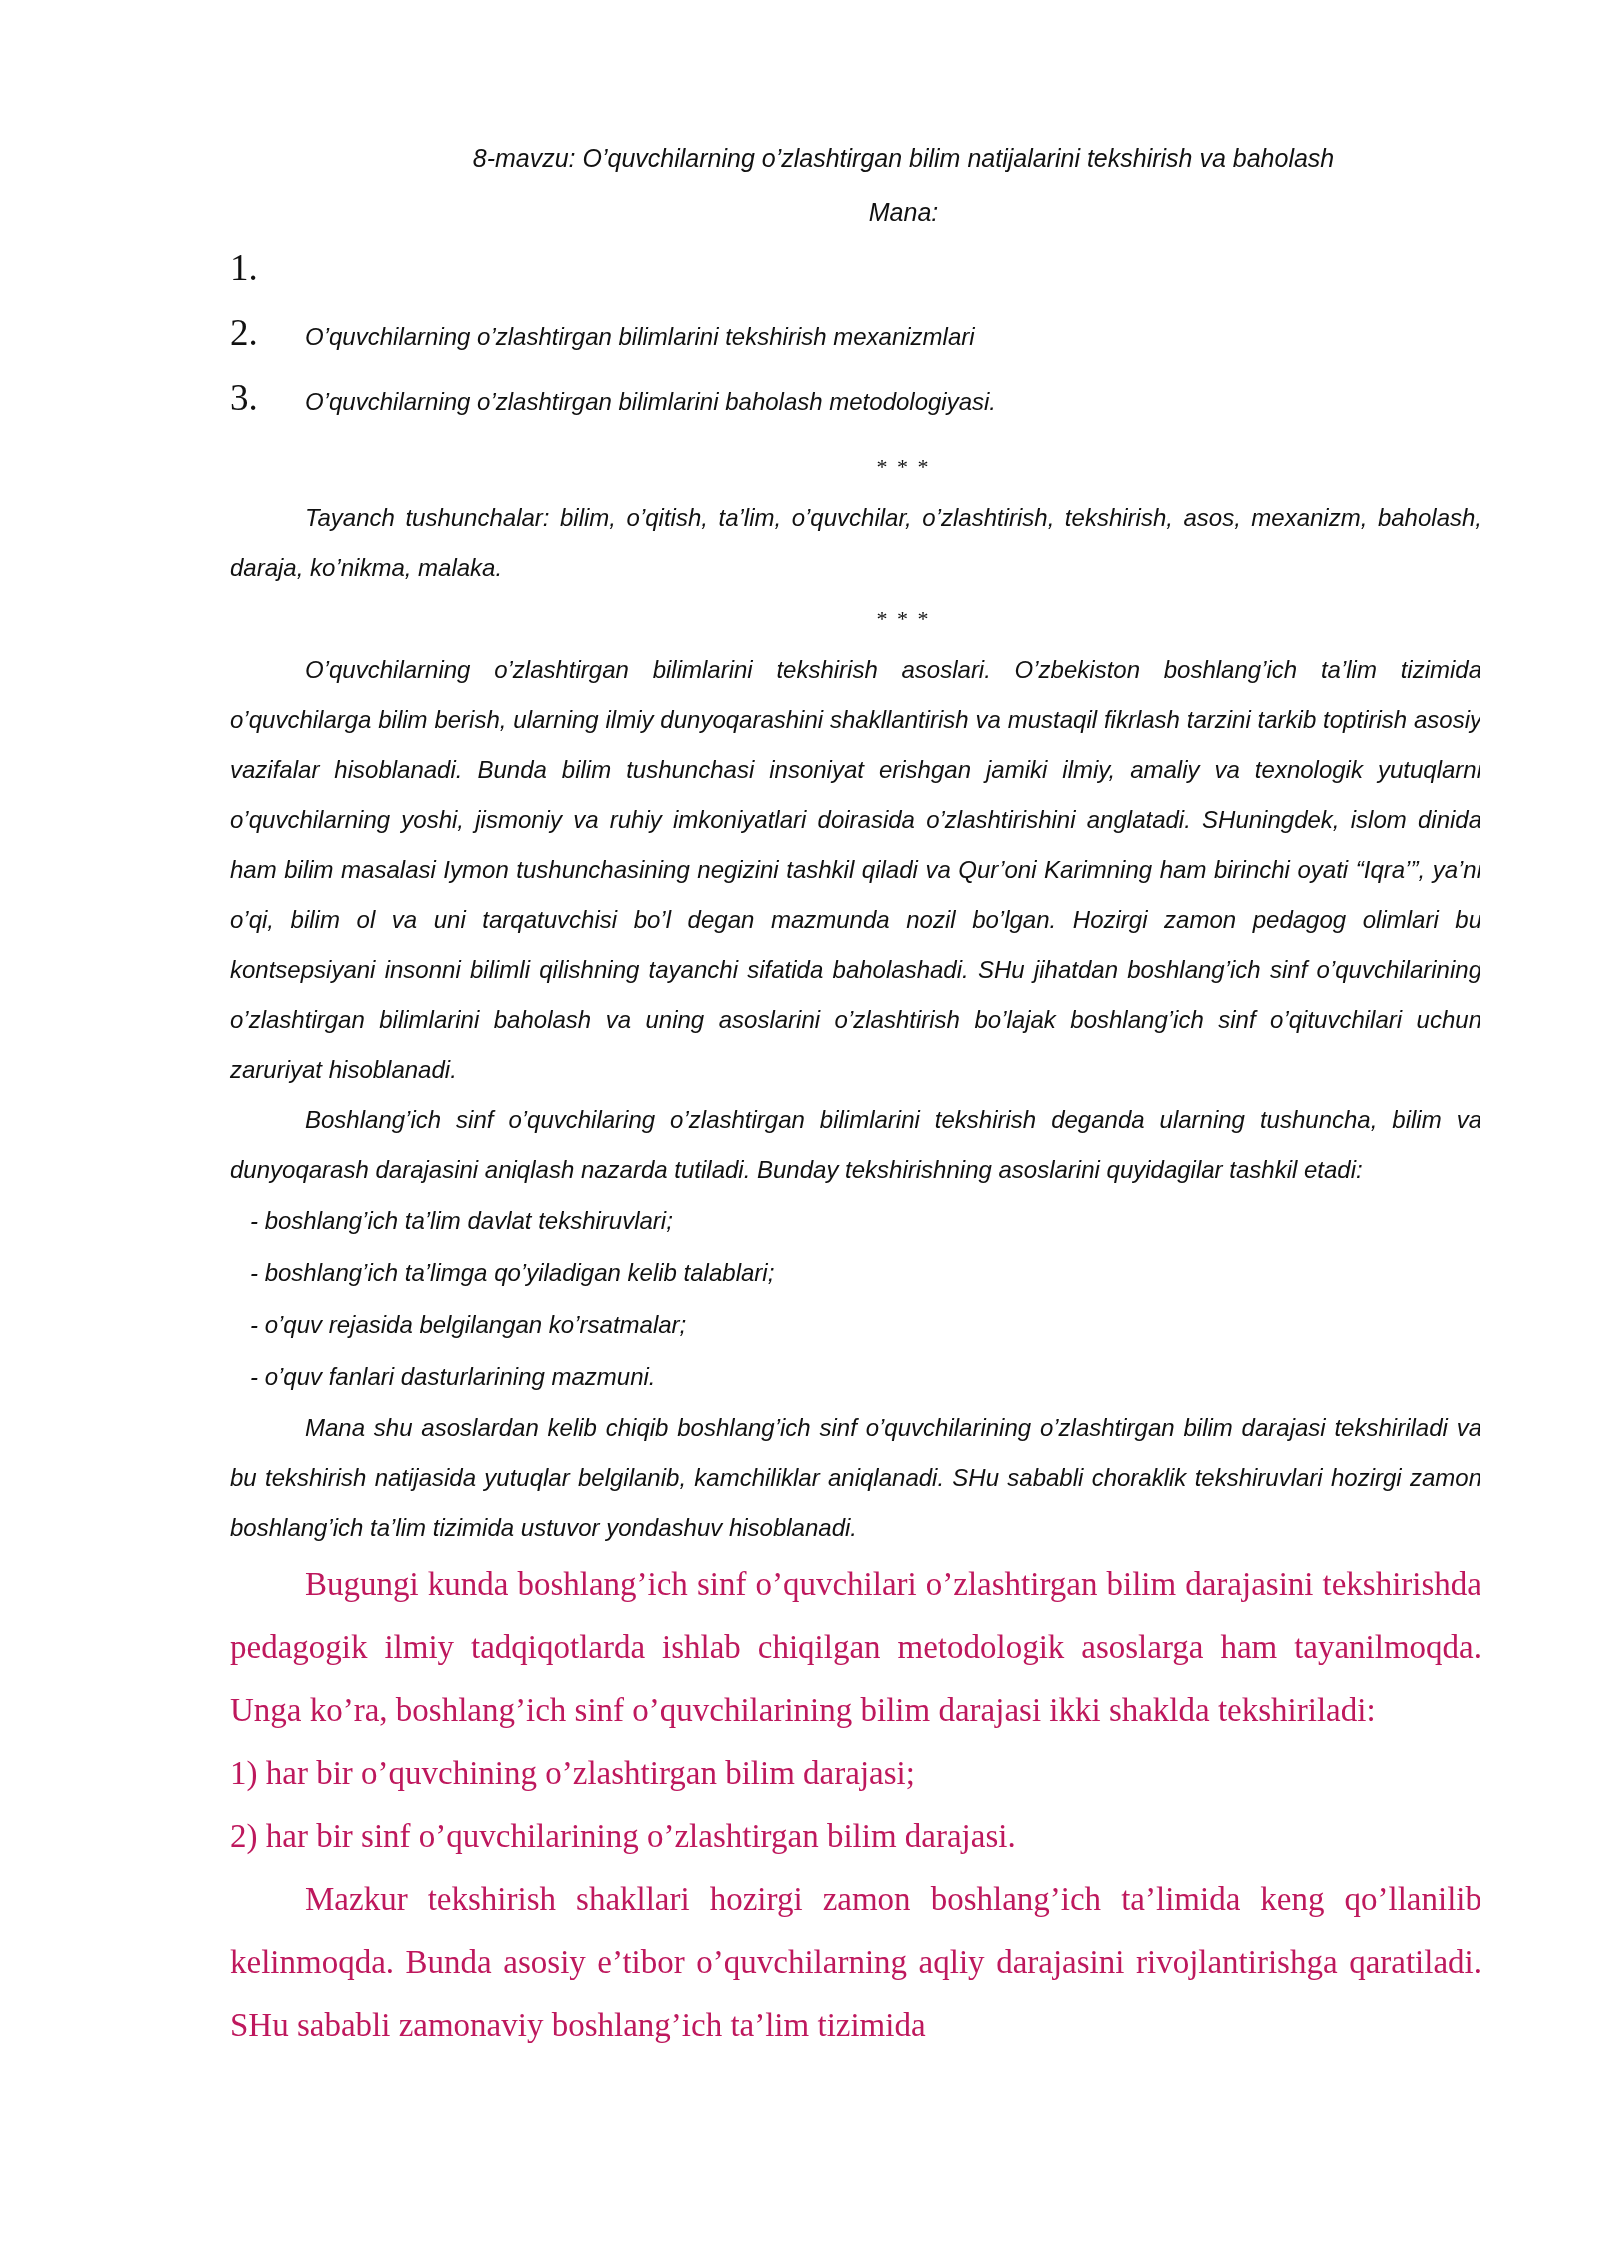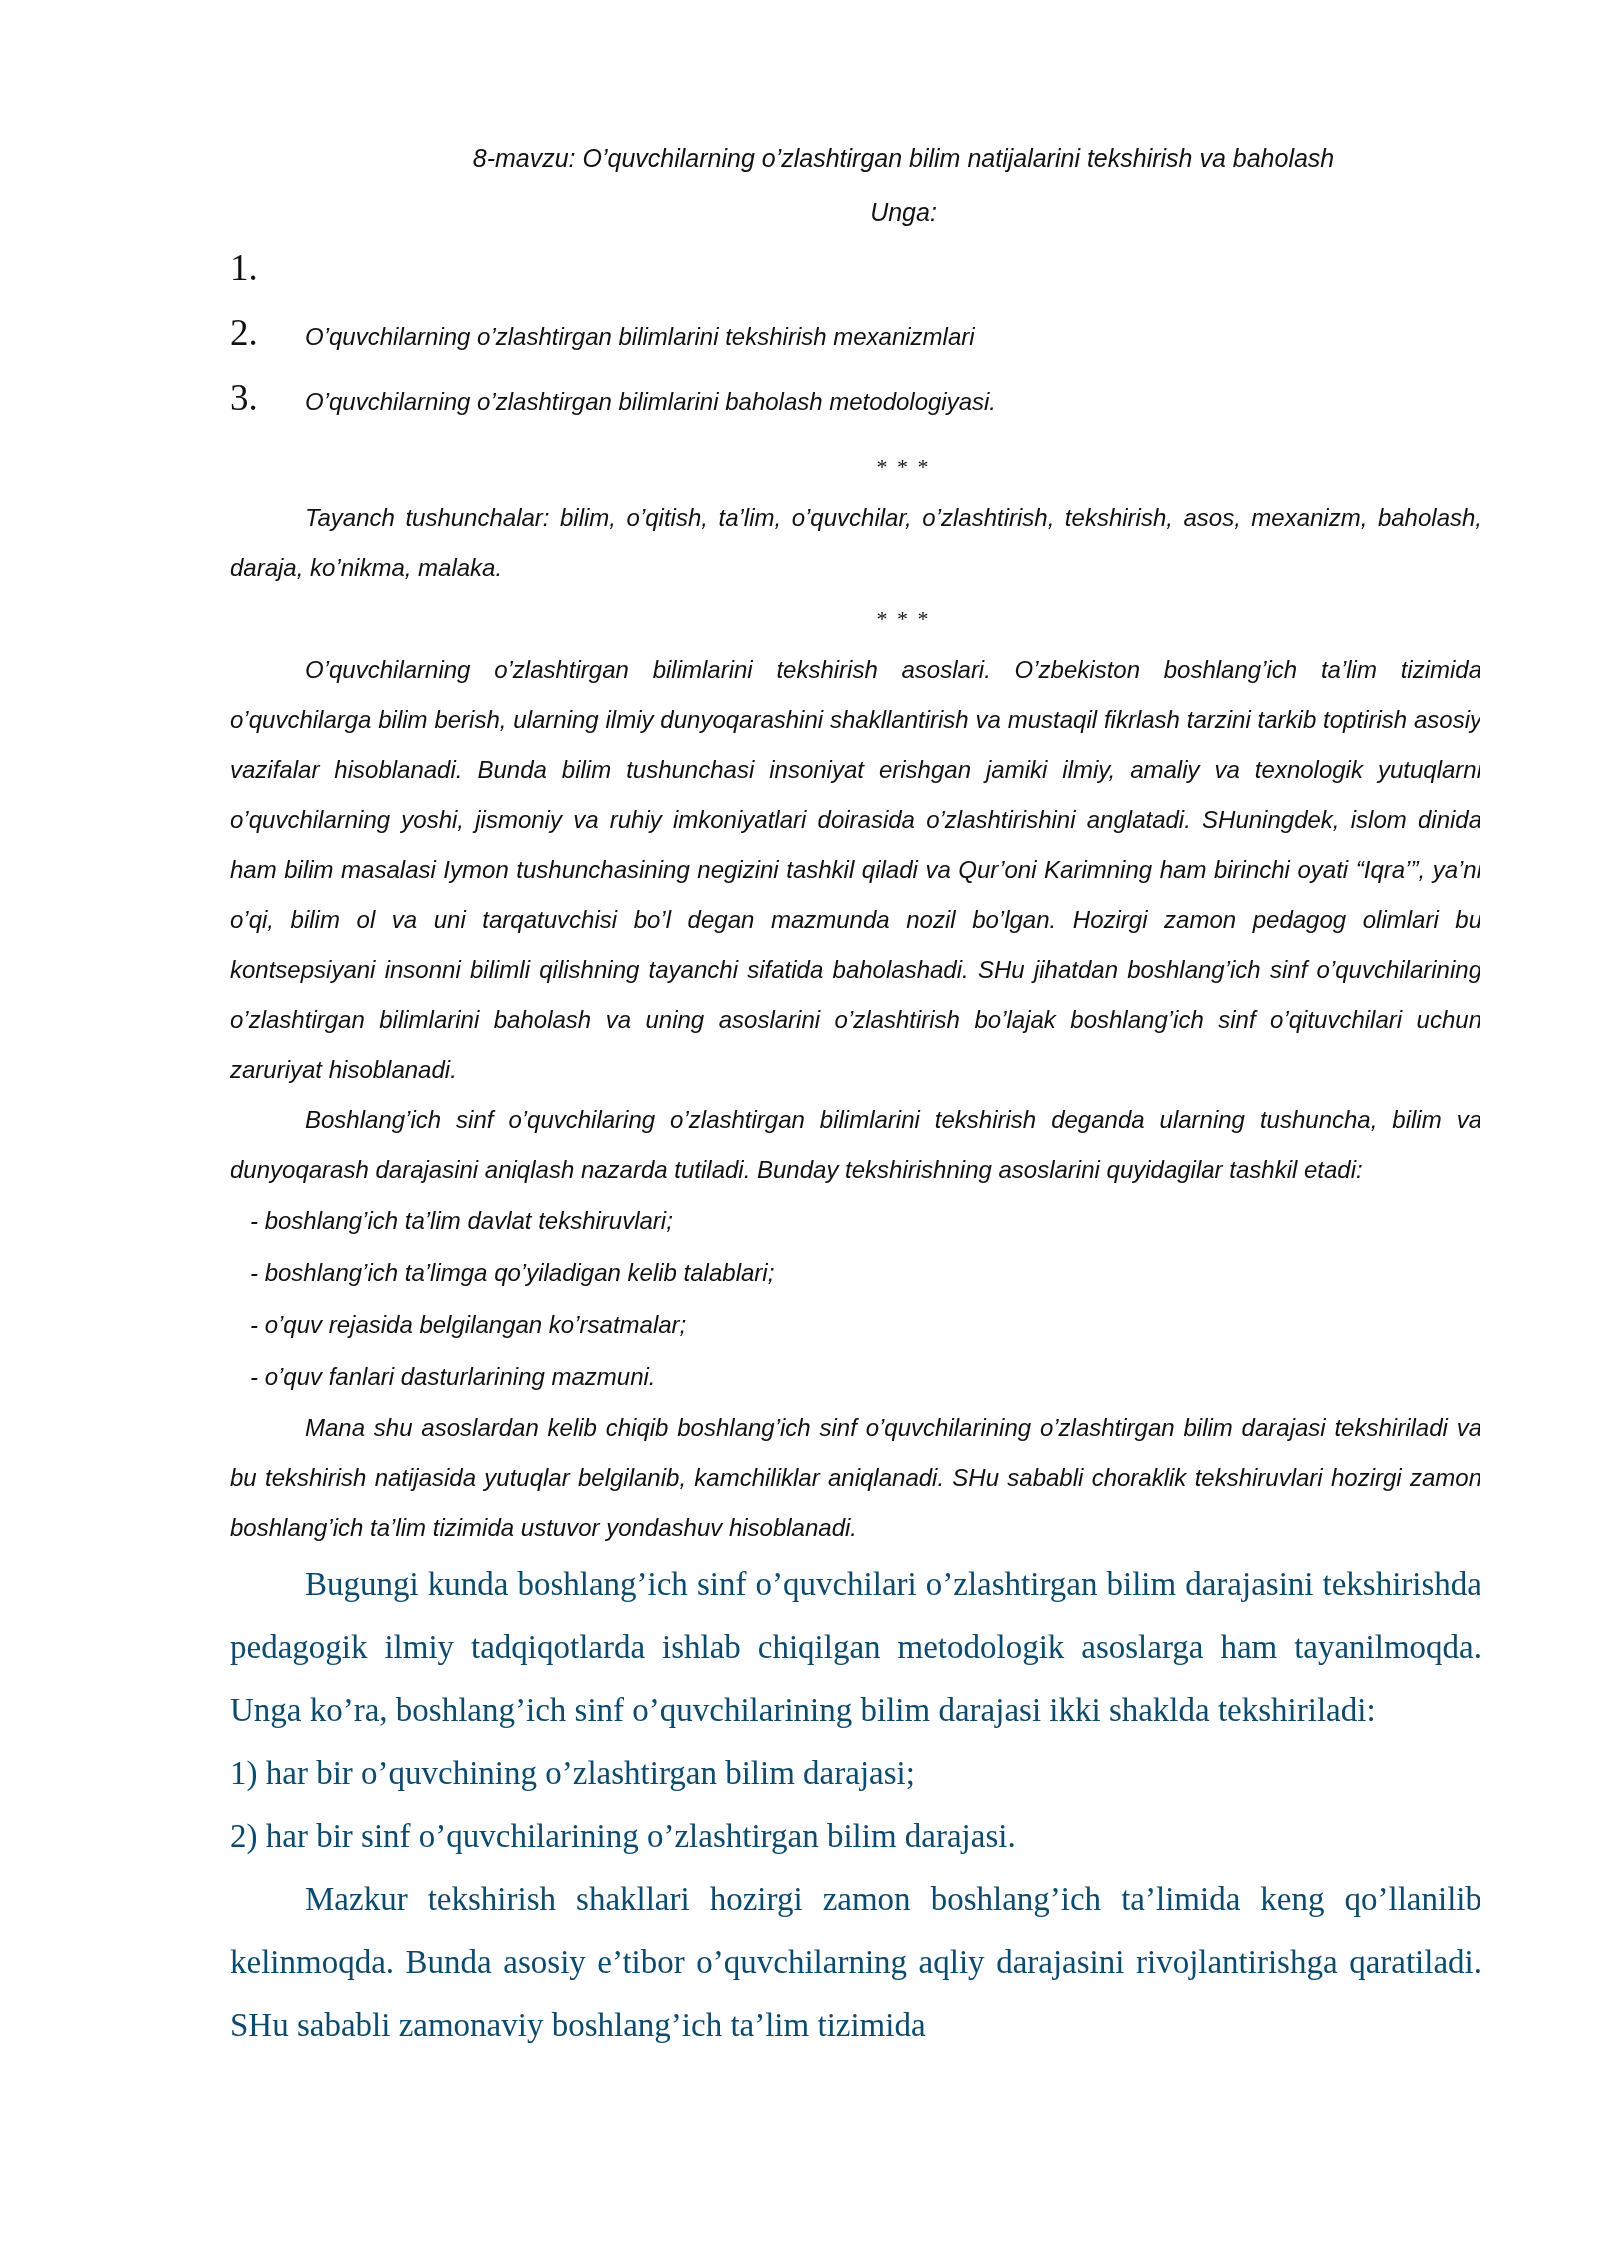--- a/index.html
+++ b/index.html
@@ -77,40 +77,40 @@
   .dash-item {
     line-height: 52px;
     white-space: nowrap;
   }
   
   .sf {
     font-family: "Liberation Serif", "DejaVu Serif", serif;
     font-style: normal;
     font-size: 33px;
     line-height: 63px;
-    color: #0c4a6e;
+    color: #be185d;
   }
   .sf-para {
     text-align: justify;
     text-indent: 75px;
   }
   .sf-item {
     line-height: 63px;
     white-space: nowrap;
   }
 </style>
 </head>
 <body>
 
 <div class="page">
   <div class="content">
 
     <div class="it doc-title">8-mavzu: O’quvchilarning o’zlashtirgan bilim natijalarini tekshirish va baholash</div>
 
-    <div class="it doc-subtitle">Unga:</div>
+    <div class="it doc-subtitle">Mana:</div>
 
     <div>
       <div class="plan-item">
         <span class="plan-num">1.</span>
       </div>
       <div class="plan-item">
         <span class="plan-num">2.</span>
         <span class="it plan-text">O’quvchilarning o’zlashtirgan bilimlarini tekshirish mexanizmlari</span>
       </div>
       <div class="plan-item">

